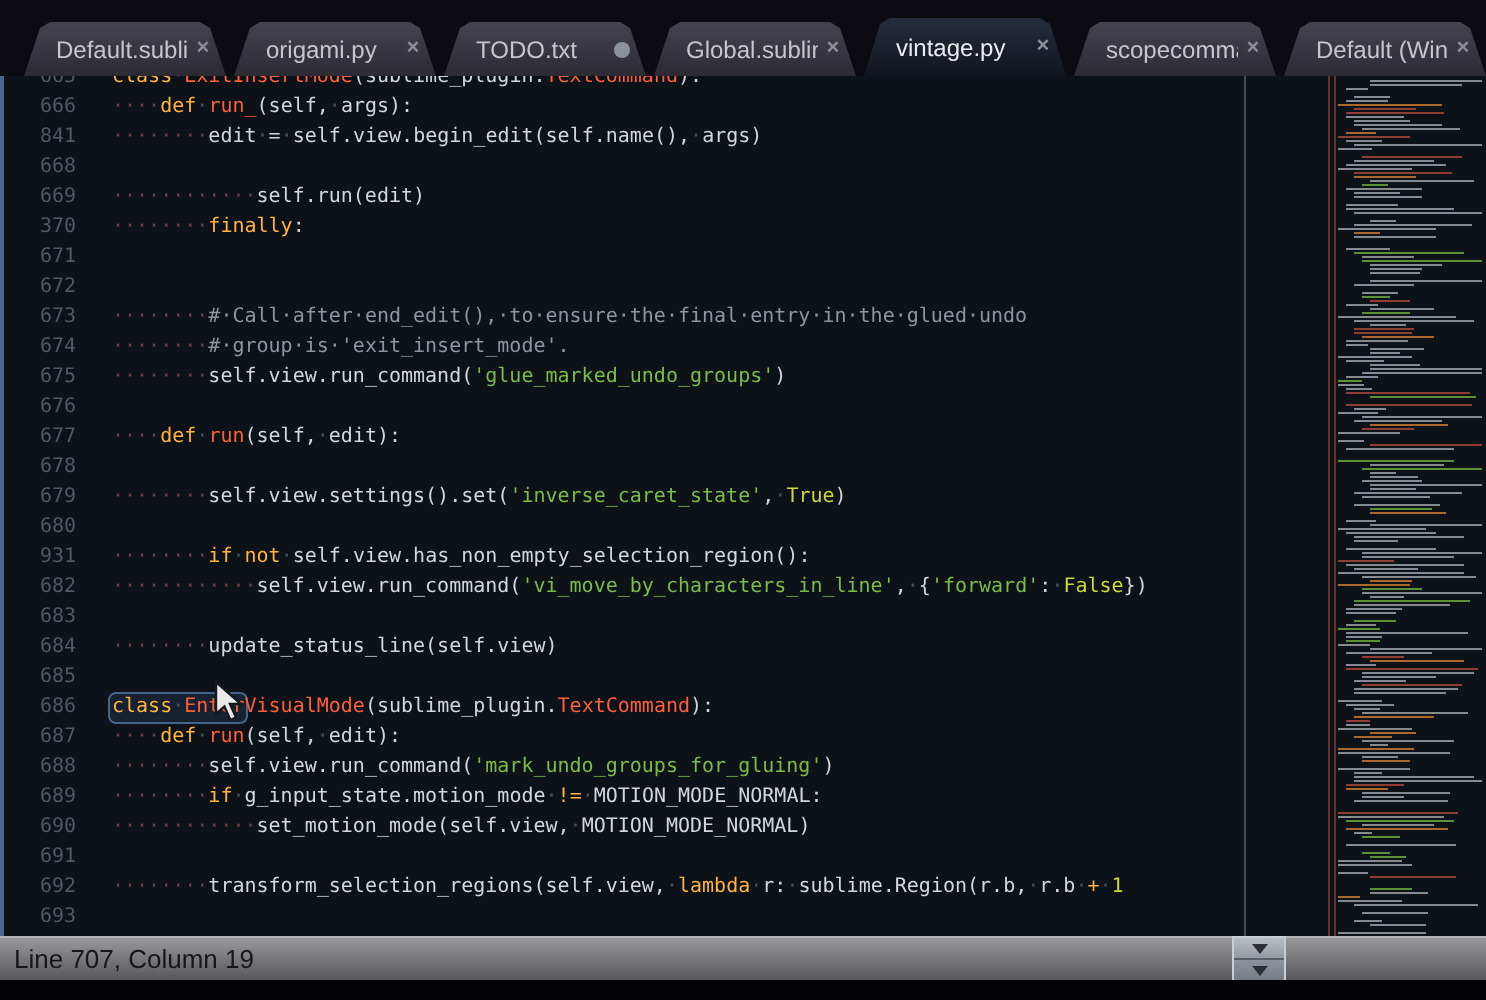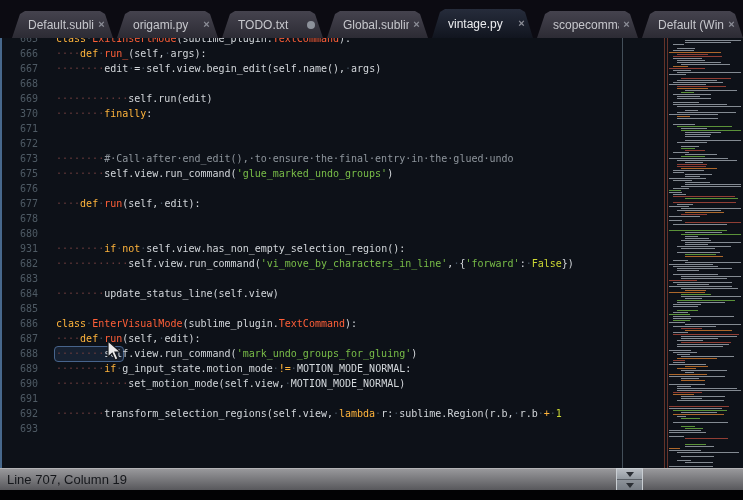--- a/index.html
+++ b/index.html
@@ -95,31 +95,33 @@
         <span class="tab-close">×</span>
       </div>
     </div>
 
   <div id="editor">
     <div id="ruler"></div>
     <div id="sel-box" style="left: 52px; top: 308px; width: 70.07px; height: 16px;"></div>
     <div id="lines">
         <div class="line"><span class="lnum">665</span><span class="ltext"><span class="kw">class</span><span class="sp">·</span><span class="cls">ExitInsertMode</span><span class="txt">(sublime_plugin.</span><span class="cls">TextCommand</span><span class="txt">):</span></span></div>
         <div class="line"><span class="lnum">666</span><span class="ltext"><span class="ws">····</span><span class="kw">def</span><span class="sp">·</span><span class="cls">run_</span><span class="txt">(self,</span><span class="sp">·</span><span class="txt">args):</span></span></div>
-        <div class="line"><span class="lnum">667</span><span class="ltext"><span class="ws">········</span><span class="txt">edit</span><span class="sp">·</span><span class="txt">=</span><span class="sp">·</span><span class="txt">self.view.begin_edit(self.name(),</span><span class="sp">·</span><span class="txt">args)</span></span></div>
+        <div class="line"><span class="lnum">841</span><span class="ltext"><span class="ws">········</span><span class="txt">edit</span><span class="sp">·</span><span class="txt">=</span><span class="sp">·</span><span class="txt">self.view.begin_edit(self.name(),</span><span class="sp">·</span><span class="txt">args)</span></span></div>
         <div class="line"><span class="lnum">668</span></div>
         <div class="line"><span class="lnum">669</span><span class="ltext"><span class="ws">············</span><span class="txt">self.run(edit)</span></span></div>
         <div class="line"><span class="lnum">370</span><span class="ltext"><span class="ws">········</span><span class="kw">finally</span><span class="txt">:</span></span></div>
         <div class="line"><span class="lnum">671</span></div>
         <div class="line"><span class="lnum">672</span><span class="ltext"></span></div>
         <div class="line"><span class="lnum">673</span><span class="ltext"><span class="ws">········</span><span class="com">#·Call·after·end_edit(),·to·ensure·the·final·entry·in·the·glued·undo</span></span></div>
+        <div class="line"><span class="lnum">674</span><span class="ltext"><span class="ws">········</span><span class="com">#·group·is·'exit_insert_mode'.</span></span></div>
         <div class="line"><span class="lnum">675</span><span class="ltext"><span class="ws">········</span><span class="txt">self.view.run_command(</span><span class="str">'glue_marked_undo_groups'</span><span class="txt">)</span></span></div>
         <div class="line"><span class="lnum">676</span><span class="ltext"></span></div>
         <div class="line"><span class="lnum">677</span><span class="ltext"><span class="ws">····</span><span class="kw">def</span><span class="sp">·</span><span class="cls">run</span><span class="txt">(self,</span><span class="sp">·</span><span class="txt">edit):</span></span></div>
         <div class="line"><span class="lnum">678</span></div>
+        <div class="line"><span class="lnum">679</span><span class="ltext"><span class="ws">········</span><span class="txt">self.view.settings().set(</span><span class="str">'inverse_caret_state'</span><span class="txt">,</span><span class="sp">·</span><span class="boo">True</span><span class="txt">)</span></span></div>
         <div class="line"><span class="lnum">680</span><span class="ltext"></span></div>
         <div class="line"><span class="lnum">931</span><span class="ltext"><span class="ws">········</span><span class="kw">if</span><span class="sp">·</span><span class="kw">not</span><span class="sp">·</span><span class="txt">self.view.has_non_empty_selection_region():</span></span></div>
         <div class="line"><span class="lnum">682</span><span class="ltext"><span class="ws">············</span><span class="txt">self.view.run_command(</span><span class="str">'vi_move_by_characters_in_line'</span><span class="txt">,</span><span class="sp">·</span><span class="txt">{</span><span class="str">'forward'</span><span class="txt">:</span><span class="sp">·</span><span class="boo">False</span><span class="txt">})</span></span></div>
         <div class="line"><span class="lnum">683</span><span class="ltext"></span></div>
         <div class="line"><span class="lnum">684</span><span class="ltext"><span class="ws">········</span><span class="txt">update_status_line(self.view)</span></span></div>
         <div class="line"><span class="lnum">685</span><span class="ltext"></span></div>
         <div class="line"><span class="lnum">686</span><span class="ltext"><span class="kw">class</span><span class="sp">·</span><span class="cls">EnterVisualMode</span><span class="txt">(sublime_plugin.</span><span class="cls">TextCommand</span><span class="txt">):</span></span></div>
         <div class="line"><span class="lnum">687</span><span class="ltext"><span class="ws">····</span><span class="kw">def</span><span class="sp">·</span><span class="cls">run</span><span class="txt">(self,</span><span class="sp">·</span><span class="txt">edit):</span></span></div>
         <div class="line"><span class="lnum">688</span><span class="ltext"><span class="ws">········</span><span class="txt">self.view.run_command(</span><span class="str">'mark_undo_groups_for_gluing'</span><span class="txt">)</span></span></div>
         <div class="line"><span class="lnum">689</span><span class="ltext"><span class="ws">········</span><span class="kw">if</span><span class="sp">·</span><span class="txt">g_input_state.motion_mode</span><span class="sp">·</span><span class="kw">!=</span><span class="sp">·</span><span class="txt">MOTION_MODE_NORMAL:</span></span></div>

